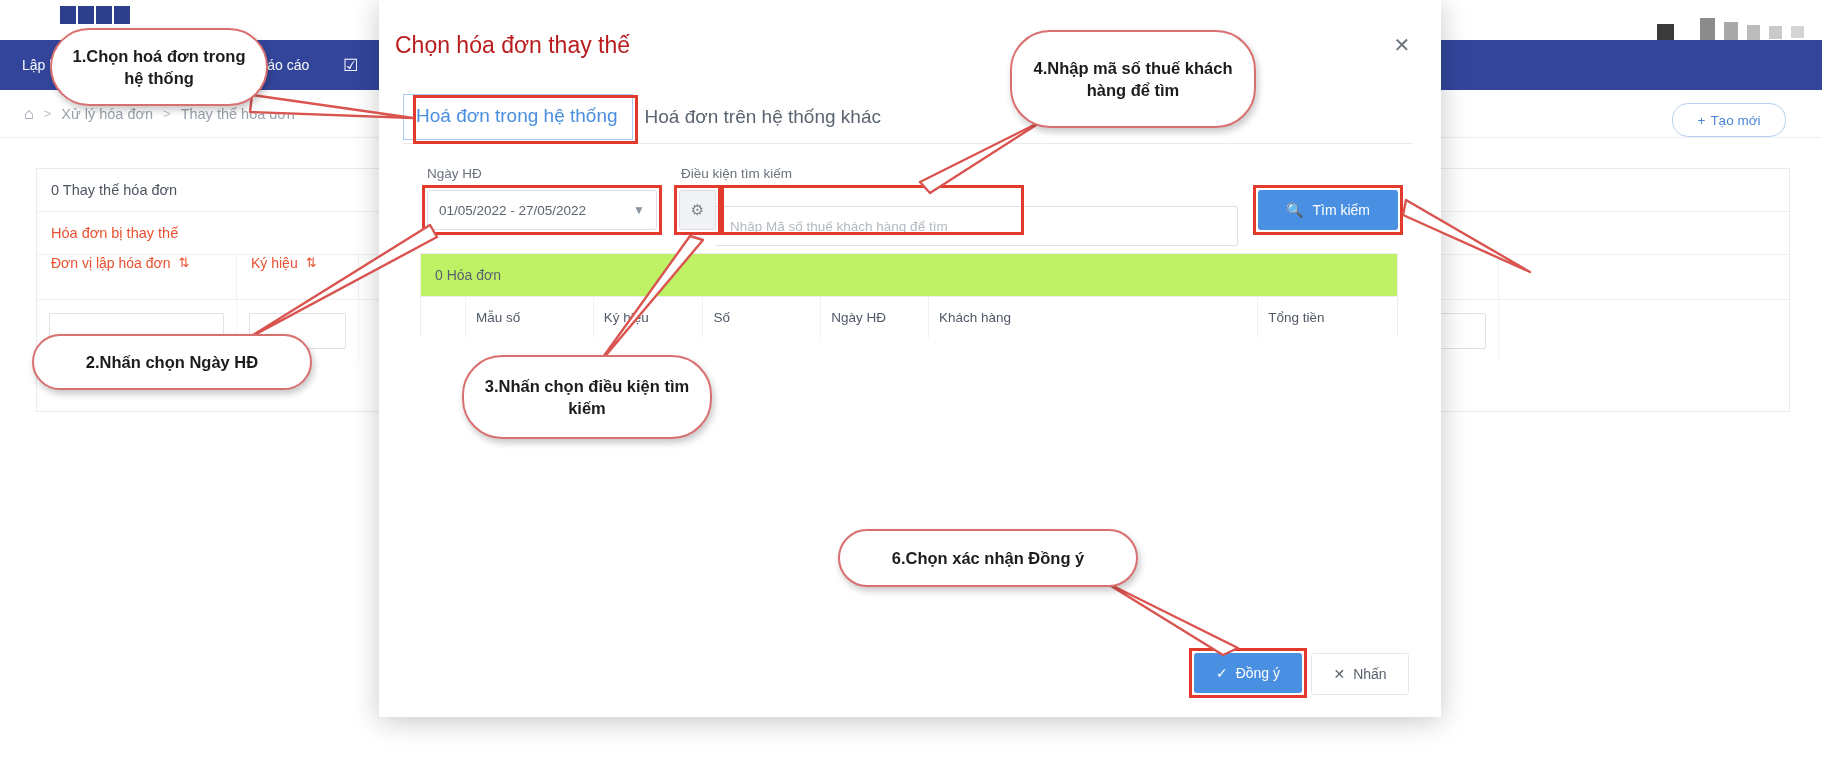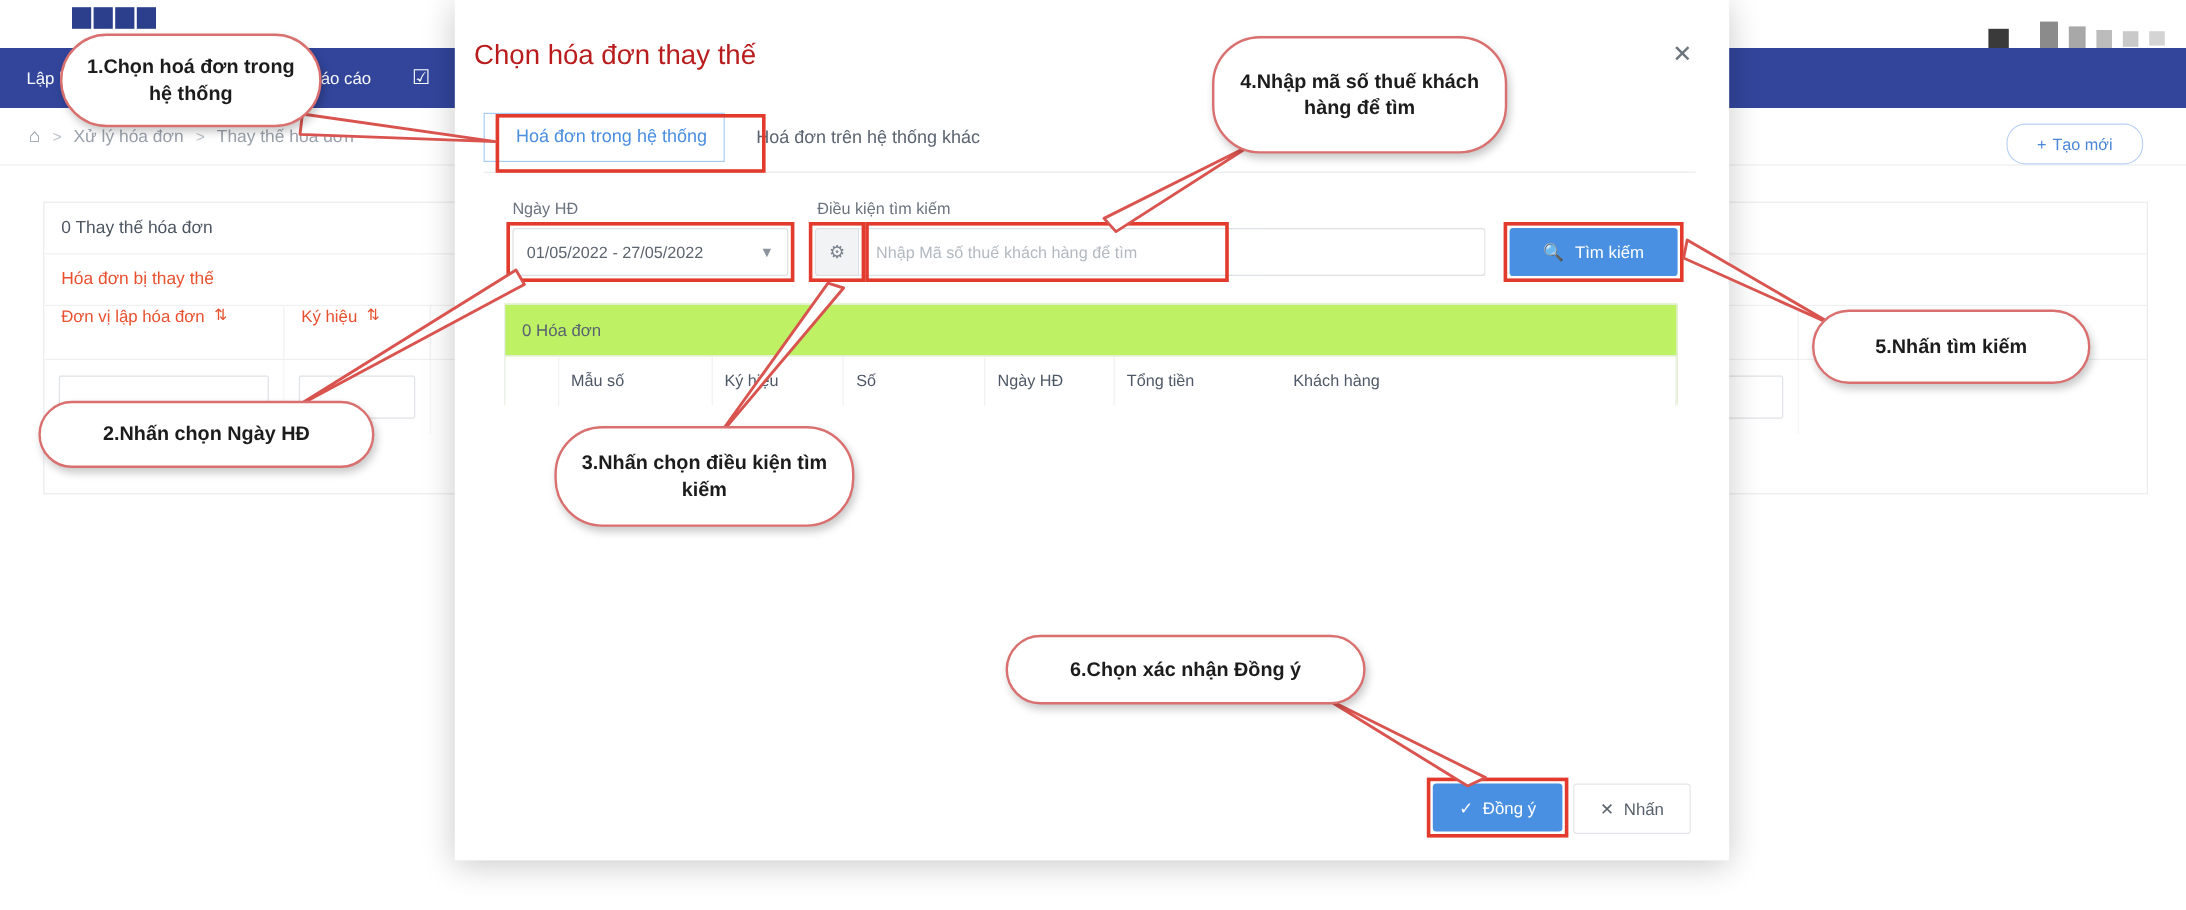--- a/index.html
+++ b/index.html
@@ -46,33 +46,33 @@
   .filt-cell{box-sizing:border-box;padding:0 12px;border-right:1px solid #f4f5f7;height:62px;
              display:flex;align-items:center;}
   .filt-box{width:100%;height:34px;border:1px solid #dfe2e6;background:#fff;border-radius:2px;}
   .modal{position:absolute;left:379px;top:0px;width:1062px;height:717px;background:#fff;
          box-shadow:0 4px 26px rgba(0,0,0,.22);}
   .modal-head{height:88px;position:relative;}
   .modal-title{position:absolute;left:16px;top:32px;font-size:23px;color:#b91c1c;}
   .modal-close{position:absolute;right:26px;top:32px;width:26px;height:26px;color:#6c757d;
                font-size:20px;display:flex;align-items:center;justify-content:center;}
   .tabs{position:absolute;left:24px;top:94px;display:flex;align-items:flex-end;gap:0;}
-  .tab{padding:10px 14px 12px 26px;font-size:15px;color:#5b6470;cursor:pointer;}
+  .tab{padding:10px 14px 12px 12px;font-size:19px;color:#5b6470;cursor:pointer;}
   .tab.active{color:#4a8ee0;border:1px solid #a9cdf2;background:#fff;}
   .tabs-underline{position:absolute;left:24px;top:143px;width:1010px;height:1px;background:#e8eaed;}
 
   .field-label{position:absolute;font-size:13.5px;color:#6b737e;}
   .date-select{position:absolute;left:427px;top:190px;width:230px;height:40px;border:1px solid #dcdfe3;
                background:#fff;border-radius:3px;display:flex;align-items:center;
                justify-content:space-between;padding:0 11px;box-sizing:border-box;
                font-size:13.5px;color:#5c646f;}
   .gear-btn{position:absolute;left:679px;top:190px;width:37px;height:40px;border:1px solid #dcdfe3;
             background:#f2f3f5;border-radius:3px 0 0 3px;display:flex;align-items:center;
             justify-content:center;color:#7b838e;font-size:15px;box-sizing:border-box;}
-  .search-input{position:absolute;left:716px;top:190px;width:522px;height:40px;border:1px solid #dcdfe3;
+  .search-input{position:absolute;left:716px;top:206px;width:522px;height:40px;border:1px solid #dcdfe3;
                 border-left:none;background:#fff;border-radius:0 3px 3px 0;display:flex;align-items:center;
                 padding-left:14px;box-sizing:border-box;font-size:13.5px;color:#b3b9c1;}
   .btn-search{position:absolute;left:1258px;top:190px;width:140px;height:40px;background:#4a90e2;
               border-radius:3px;color:#fff;font-size:14px;display:flex;align-items:center;
               justify-content:center;gap:9px;}
 
   .tbl{position:absolute;left:420px;top:253px;width:978px;height:84px;border:1px solid #ebedf0;
        background:#bef264;box-sizing:border-box;}
   .tbl-count{height:42px;display:flex;align-items:center;padding-left:14px;font-size:14px;color:#596270;
              border-bottom:1px solid #ebedf0;}
@@ -205,22 +205,22 @@
   </div>
 
   <div class="tbl">
     <div class="tbl-count">0 Hóa đơn</div>
     <div class="tbl-head">
       <div class="th" style="width:45px"></div>
       <div class="th" style="width:128px">Mẫu số</div>
       <div class="th" style="width:110px">Ký hiệu</div>
       <div class="th" style="width:118px">Số</div>
       <div class="th" style="width:108px">Ngày HĐ</div>
+      <div class="th" style="width:330px">Khách hàng</div>
       <div class="th" style="width:139px;border-right:none">Tổng tiền</div>
-      <div class="th" style="width:330px">Khách hàng</div>
     </div>
   </div>
 
   <div class="btn-ok" style="position:absolute;left:1194px;top:653px">
     <span>✓</span>
     <span>Đồng ý</span>
   </div>
   <div class="btn-cancel" style="position:absolute;left:1311px;top:653px">
     <span>✕</span>
     <span>Nhấn</span>
@@ -241,16 +241,15 @@
       <polygon points="1044,120 930,193 920,182"></polygon>
       <polygon points="1530,272 1406,200 1403,215"></polygon>
       <polygon points="1103,581 1238,648 1223,655"></polygon>
     </g>
   </svg>
 
   <div class="callout" style="left:50px;top:28px;width:218px;height:78px">1.Chọn hoá đơn trong hệ thống</div>
   <div class="callout" style="left:32px;top:334px;width:280px;height:56px">2.Nhấn chọn Ngày HĐ</div>
   <div class="callout" style="left:462px;top:355px;width:250px;height:84px">3.Nhấn chọn điều kiện tìm kiếm</div>
   <div class="callout" style="left:1010px;top:30px;width:246px;height:98px">4.Nhập mã số thuế khách hàng để tìm</div>
-  <div class="callout" style="left:1510px;top:258px;width:232px;height:62px">5.Nhấn tìm kiếm</div>
   <div class="callout" style="left:838px;top:529px;width:300px;height:58px">6.Chọn xác nhận Đồng ý</div>
 
 </div>
 
 </body></html>

